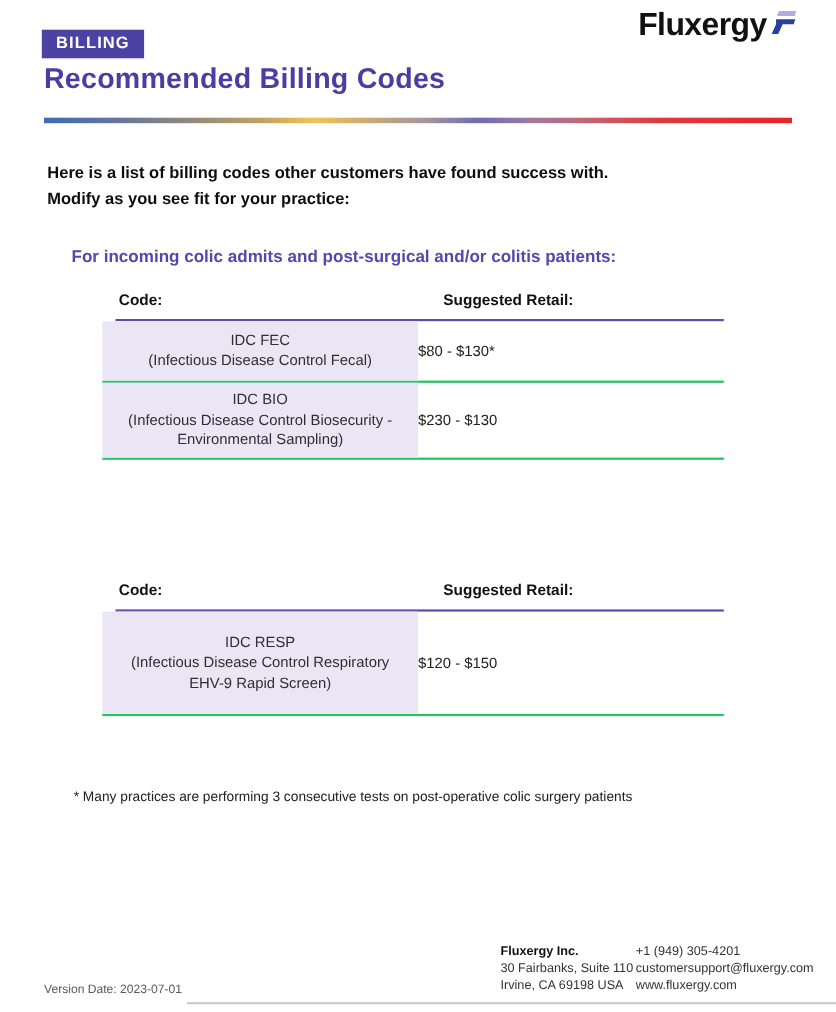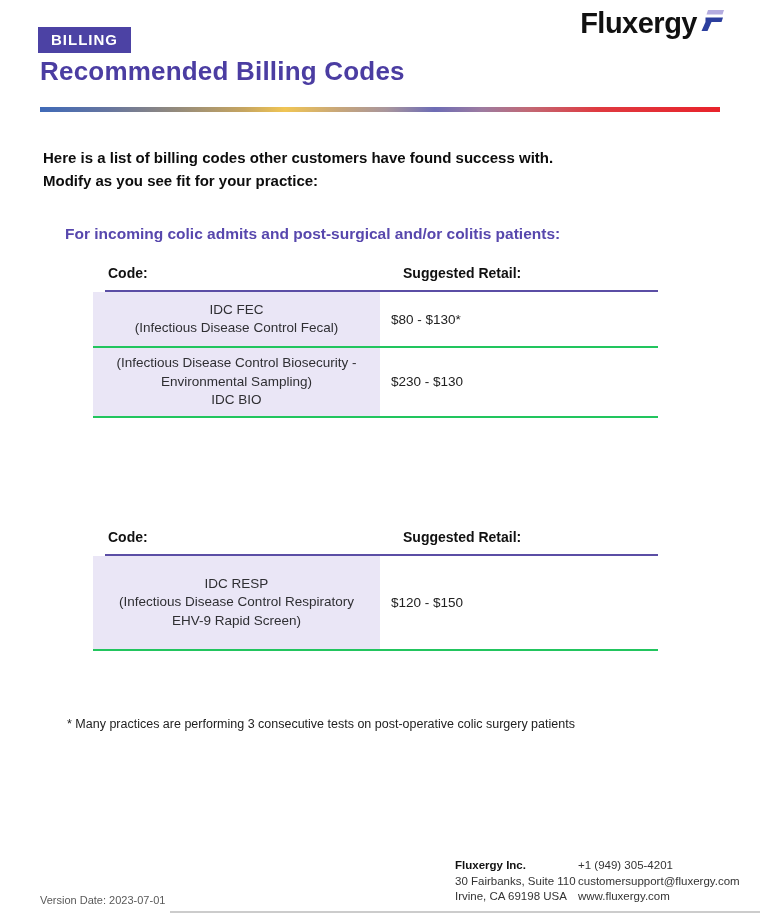--- a/index.html
+++ b/index.html
@@ -64,21 +64,21 @@
   .tbl-header span { font-size: 14px; font-weight: bold; color: #111111; }
 
   .tbl-row { display: flex; border-bottom: 2px solid #22c55e; }
   .code-cell {
     width: 287px; background: #eae6f6;
     display: flex; flex-direction: column; justify-content: center;
     text-align: center; padding: 6px 10px;
     font-size: 13.5px; color: #2f2f33; line-height: 18.5px;
   }
   .retail-cell {
-    flex: 1; padding-left: 11px;
+    flex: 1; padding-left: 0;
     display: flex; align-items: center;
     font-size: 13.5px; color: #222222;
   }
   .row-h54 .code-cell { min-height: 54px; }
   .row-h67 .code-cell { min-height: 67px; }
   .row-h93 .code-cell { min-height: 93px; }
 
   .footnote {
     position: absolute; left: 67px; top: 717px;
     font-size: 12.5px; color: #222222;
@@ -128,22 +128,22 @@
     </div>
     <div class="tbl-row row-h54">
       <div class="code-cell">
         <span>IDC FEC</span>
         <span>(Infectious Disease Control Fecal)</span>
       </div>
       <div class="retail-cell">$80 - $130*</div>
     </div>
     <div class="tbl-row row-h67">
       <div class="code-cell">
+        <span>IDC BIO</span>
         <span>(Infectious Disease Control Biosecurity - Environmental Sampling)</span>
-        <span>IDC BIO</span>
       </div>
       <div class="retail-cell">$230 - $130</div>
     </div>
   </div>
 
 
   <div class="tbl" id="table2">
     <div class="tbl-header">
       <div class="col-code">
         <span>Code:</span>

